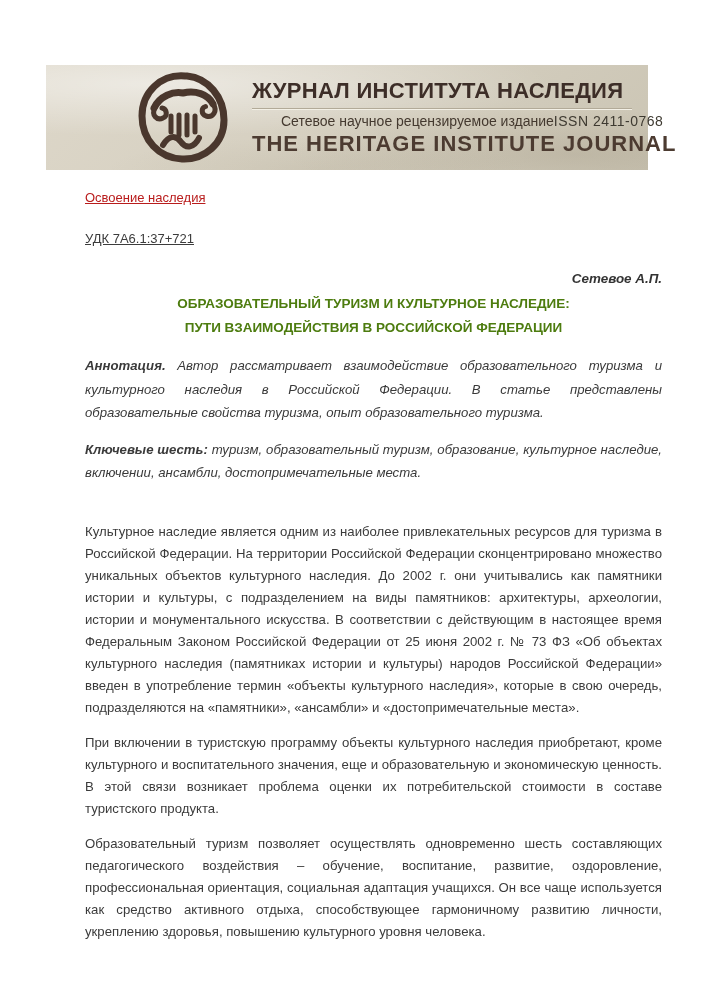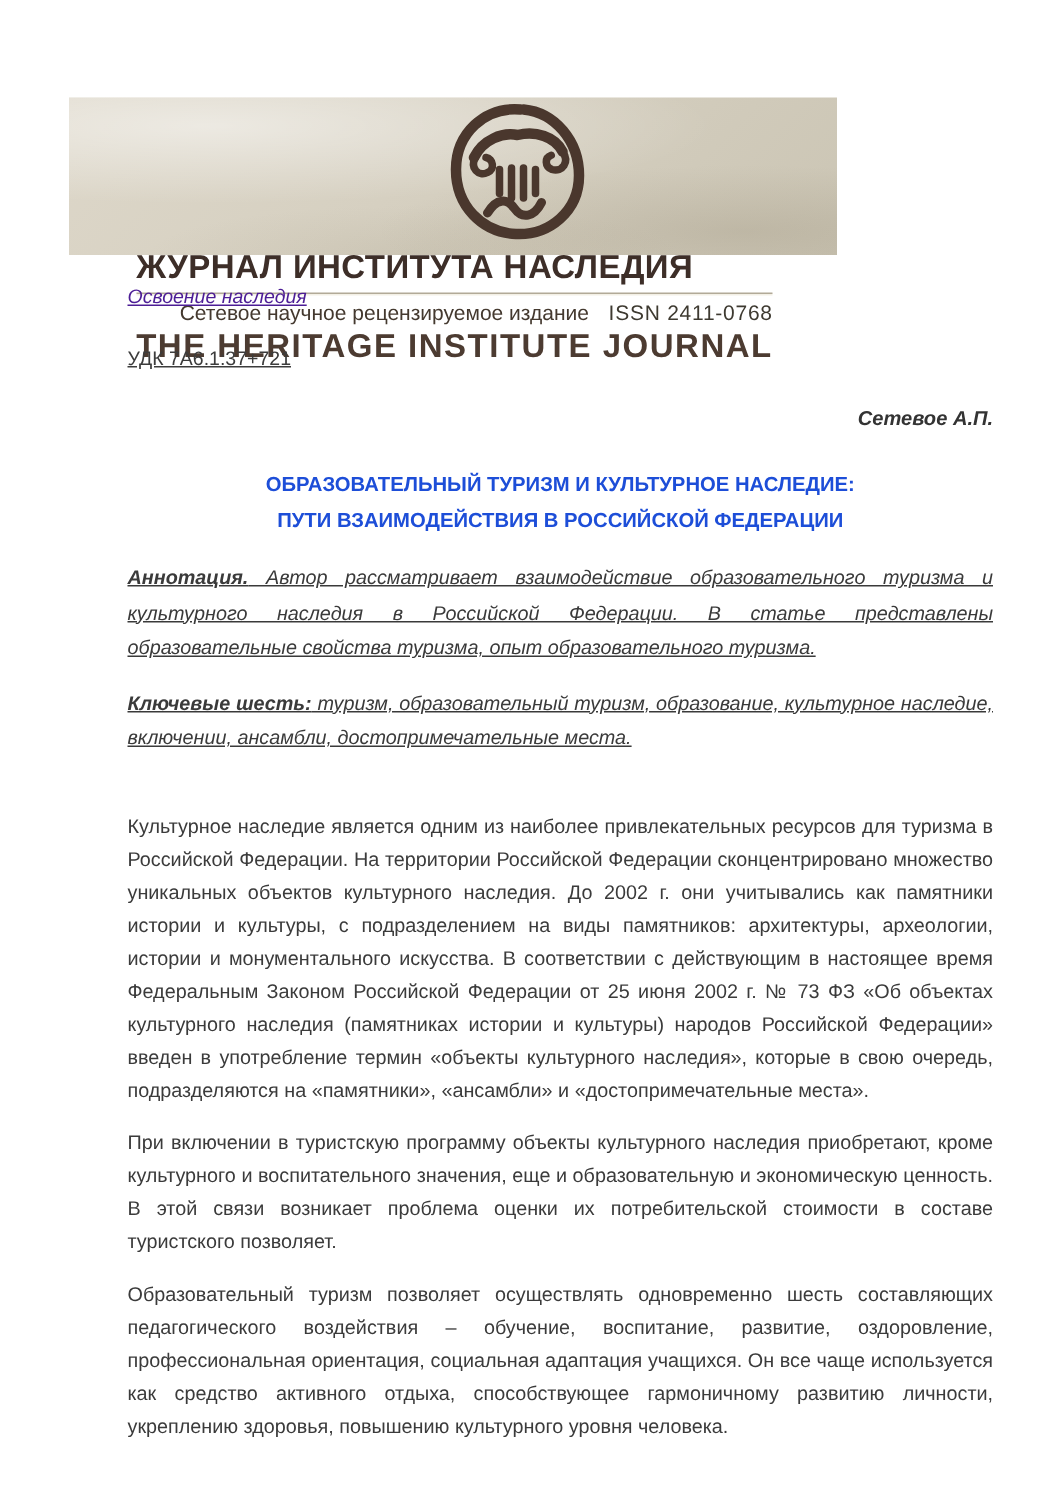--- a/index.html
+++ b/index.html
@@ -4,27 +4,27 @@
 <style>
   * { margin:0; padding:0; box-sizing:border-box; }
   html,body { background:#ffffff; }
   body {
     width:709px; height:1003px; position:relative; overflow:hidden;
     font-family:"Liberation Sans", sans-serif; color:#3b3b3b;
   }
 
   
   .banner {
-    position:absolute; left:46px; top:65px; width:512px; height:105px;
+    position:absolute; left:46px; top:65px; width:602px; height:105px;
     background:
       radial-gradient(120% 90% at 18% 18%, rgba(255,255,255,0.50), rgba(255,255,255,0) 55%),
       radial-gradient(80% 70% at 88% 85%, rgba(130,118,94,0.20), rgba(130,118,94,0) 60%),
       radial-gradient(50% 45% at 45% 100%, rgba(150,140,115,0.14), rgba(150,140,115,0) 70%),
       linear-gradient(135deg, #ddd7c9 0%, #d6d0c1 45%, #cbc5b4 100%);
-    display:flex; align-items:center;flex-direction:column;
+    display:flex; align-items:center;
   }
   .logo-wrap { margin-left:86px; width:102px; height:100px; flex:0 0 auto; }
   .banner-text { flex:1; margin-left:18px; padding-right:16px; min-width:0; }
   .bt-ru {
     font-size:22px; font-weight:bold; color:#3d2e28;
     letter-spacing:0.3px; white-space:nowrap;
   }
   .bt-divider {
     height:0; border-top:1px solid #b2aa98; border-bottom:1px solid #f3f0e6;
     margin:4px 0 3px;
@@ -33,34 +33,34 @@
   .bt-sub { font-size:14px; color:#44392f; white-space:nowrap; }
   .bt-issn { font-size:14px; color:#3e3a31; white-space:nowrap; letter-spacing:0.5px; }
   .bt-en {
     font-size:22px; font-weight:bold; color:#4c3b31;
     letter-spacing:1px; white-space:nowrap; margin-top:2px;
   }
 
   
   .content { position:absolute; left:85px; top:190px; width:577px; font-size:13.2px; }
   .rubric {
-    display:inline-block; font-style:italic; text-decoration:underline;
-    color:#4c1d95; font-size:13px;
+    display:inline-block; text-decoration:underline;
+    color:#b91c1c; font-size:13px;
   }
   .udc { margin-top:26px; font-size:13px; color:#3c3c3c;text-decoration:underline; }
   .author {
     margin-top:25px; text-align:right; font-weight:bold; font-style:italic;
     font-size:13.4px; color:#333;
   }
   .title {
-    margin-top:25px; text-align:center; font-weight:bold;
-    font-size:13.5px; line-height:24px; color:#1d4ed8;
+    margin-top:6px; text-align:center; font-weight:bold;
+    font-size:13.5px; line-height:24px; color:#4d7c0f;
   }
   .abstract, .keywords {
-    font-style:italic; line-height:23.5px; text-align:justify; color:#3a3a3a;text-decoration:underline;
+    font-style:italic; line-height:23.5px; text-align:justify; color:#3a3a3a;
   }
   .abstract { margin-top:14px; }
   .keywords { margin-top:13px; }
   .lbl { font-weight:bold; }
   .body { margin-top:36px; }
   .body p {
     text-align:justify; line-height:22px; margin:0 0 13px; color:#3b3b3b;
   }
 </style>
 </head>
@@ -96,16 +96,16 @@
   <div class="udc">УДК 7А6.1:37+721</div>
   <div class="author">Сетевое А.П.</div>
   <div class="title">
     <div>ОБРАЗОВАТЕЛЬНЫЙ ТУРИЗМ И КУЛЬТУРНОЕ НАСЛЕДИЕ:</div>
     <div>ПУТИ ВЗАИМОДЕЙСТВИЯ В РОССИЙСКОЙ ФЕДЕРАЦИИ</div>
   </div>
   <p class="abstract"><span class="lbl">Аннотация.</span><span> Автор рассматривает взаимодействие образовательного туризма и культурного наследия в Российской Федерации. В статье представлены образовательные свойства туризма, опыт образовательного туризма.</span></p>
   <p class="keywords"><span class="lbl">Ключевые шесть:</span><span> туризм, образовательный туризм, образование, культурное наследие, включении, ансамбли, достопримечательные места.</span></p>
   <div class="body">
     <p>Культурное наследие является одним из наиболее привлекательных ресурсов для туризма в Российской Федерации. На территории Российской Федерации сконцентрировано множество уникальных объектов культурного наследия. До 2002 г. они учитывались как памятники истории и культуры, с подразделением на виды памятников: архитектуры, археологии, истории и монументального искусства. В соответствии с действующим в настоящее время Федеральным Законом Российской Федерации от 25 июня 2002 г. № 73 ФЗ «Об объектах культурного наследия (памятниках истории и культуры) народов Российской Федерации» введен в употребление термин «объекты культурного наследия», которые в свою очередь, подразделяются на «памятники», «ансамбли» и «достопримечательные места».</p>
-    <p>При включении в туристскую программу объекты культурного наследия приобретают, кроме культурного и воспитательного значения, еще и образовательную и экономическую ценность. В этой связи возникает проблема оценки их потребительской стоимости в составе туристского позволяет.</p>
+    <p>При включении в туристскую программу объекты культурного наследия приобретают, кроме культурного и воспитательного значения, еще и образовательную и экономическую ценность. В этой связи возникает проблема оценки их потребительской стоимости в составе туристского продукта.</p>
     <p>Образовательный туризм позволяет осуществлять одновременно шесть составляющих педагогического воздействия – обучение, воспитание, развитие, оздоровление, профессиональная ориентация, социальная адаптация учащихся. Он все чаще используется как средство активного отдыха, способствующее гармоничному развитию личности, укреплению здоровья, повышению культурного уровня человека.</p>
   </div>
 </div>
 
 </body></html>

